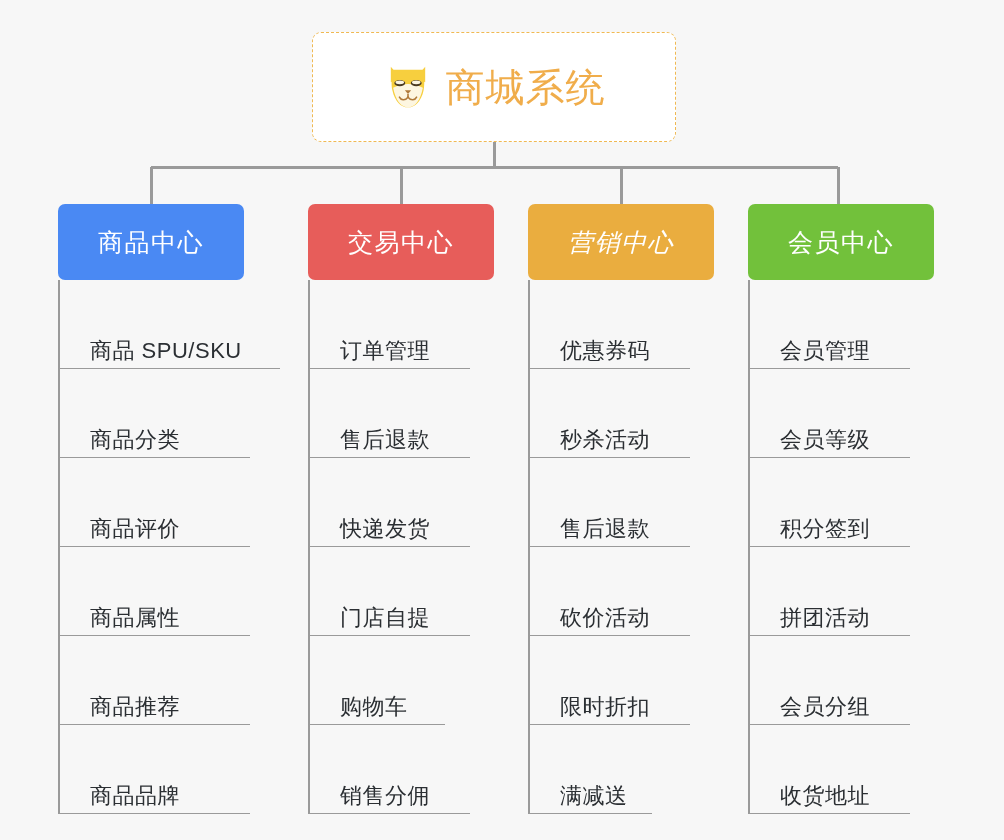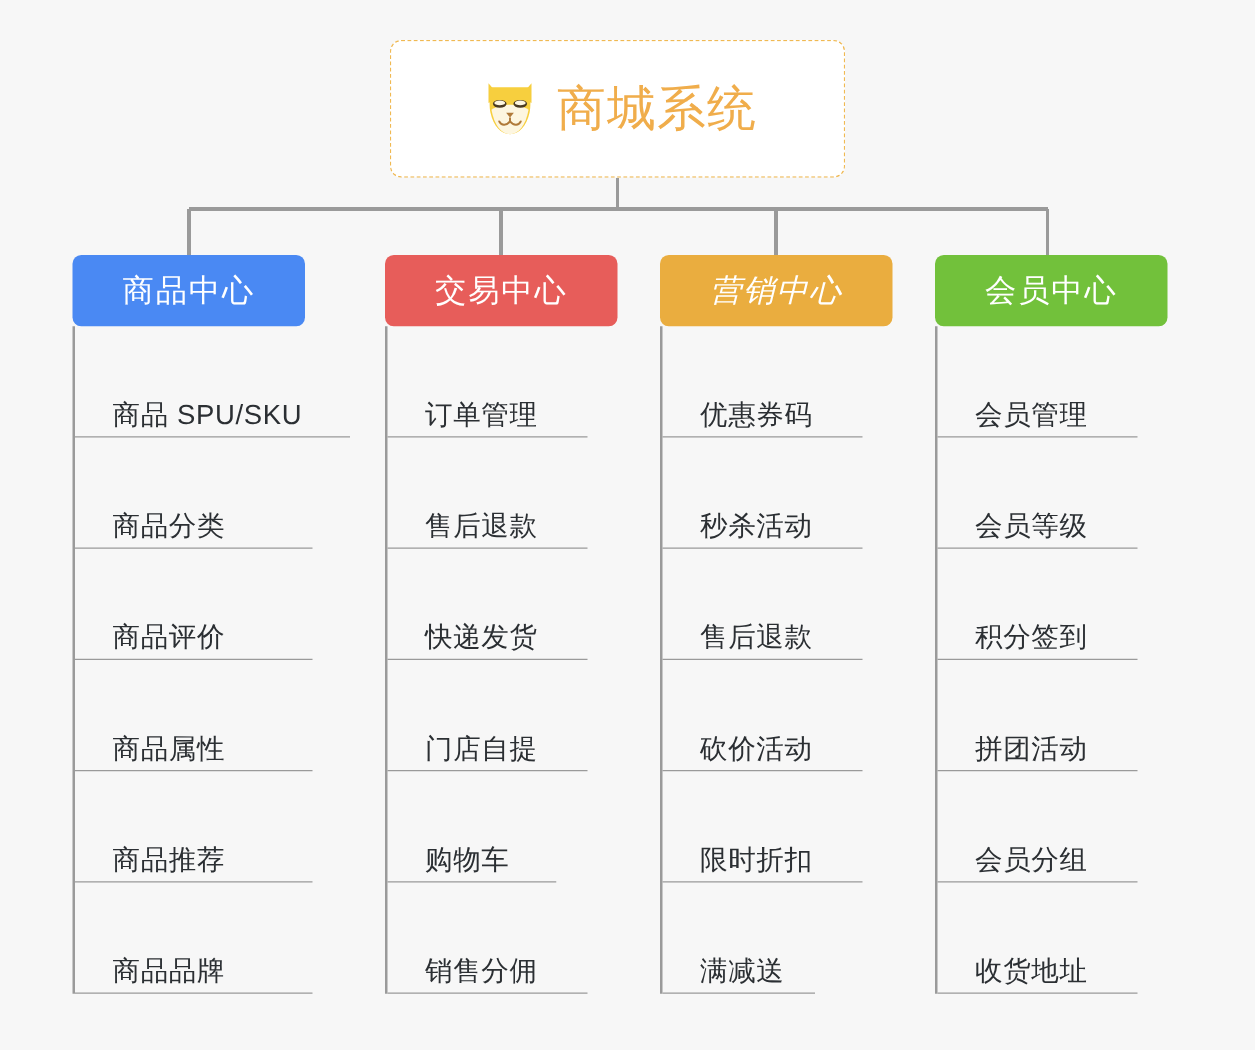--- a/index.html
+++ b/index.html
@@ -62,21 +62,21 @@
     pointer-events: none;
   }
 
   
   .branch {
     position: absolute;
     top: 204px;
   }
   .branch-header {
     box-sizing: border-box;
-    height: 57px;
+    height: 76px;
     border-radius: 7px;
     display: flex;
     align-items: center;
     justify-content: center;
     color: #ffffff;
     font-size: 25px;
     letter-spacing: 1.5px;
     white-space: nowrap;
   }
 

